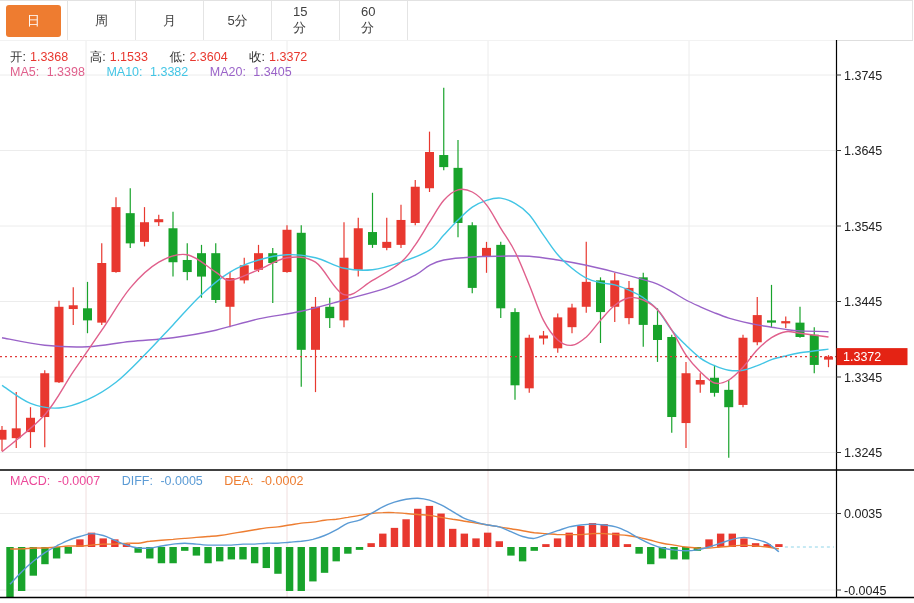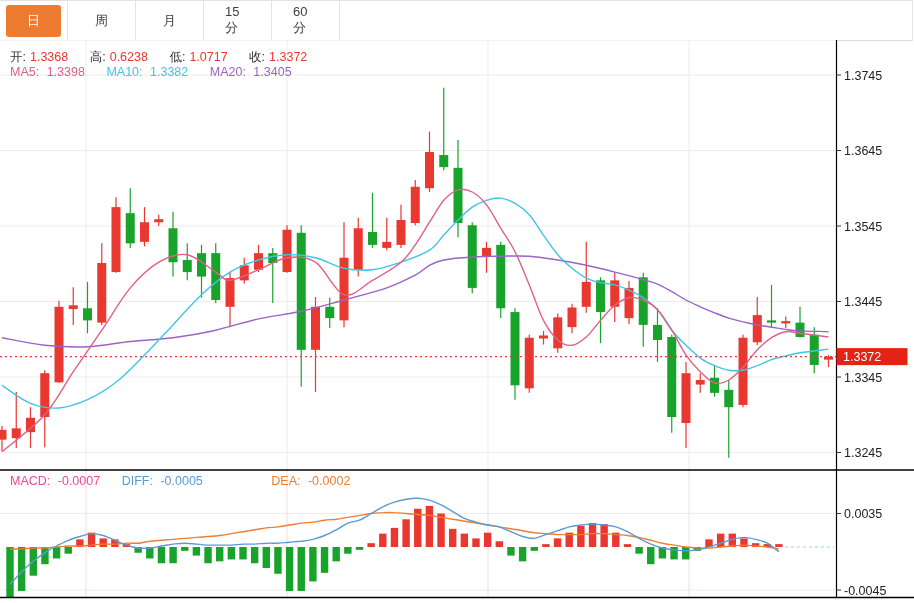--- a/index.html
+++ b/index.html
@@ -19,21 +19,21 @@
   .legend{position:absolute;left:10px;font-size:12.5px;white-space:nowrap;z-index:5;}
   .legend span{margin-right:4px;}
   .legend .grp{margin-right:14px;}
   .lg-label{color:#333;}
   .lg-red{color:#e8382f;}
   .lg-ma5{color:#e0608c;}
   .lg-ma10{color:#42c5e5;}
   .lg-ma20{color:#9a63c8;}
   .lg-macd{color:#ec4899;}
   .lg-diff{color:#5b9bd5;margin-top:20px;}
-  .lg-dea{color:#ed7d31;margin-left:47px;}
+  .lg-dea{color:#ed7d31;}
   #legend-ohlc{top:49px;}
   #legend-ma{top:65px;}
   #legend-macd{top:474px;}
 
   #chart{position:absolute;left:0;top:40px;}
 </style>
 </head>
 <body>
 
 <div id="app">
@@ -42,32 +42,35 @@
     <div class="tab active">
         <span class="pill">日</span>
       </div>
     <div class="tab">
         <span class="pill">周</span>
       </div>
     <div class="tab">
         <span class="pill">月</span>
       </div>
     <div class="tab">
+        <span class="pill">5分</span>
+      </div>
+    <div class="tab">
         <span class="pill">15分</span>
       </div>
     <div class="tab">
         <span class="pill">60分</span>
       </div>
     <div class="tab-filler"></div>
   </div>
 
   <div class="legend" id="legend-ohlc">
     <span class="grp"><span class="lg-label">开:</span><span class="lg-red">1.3368</span></span>
-    <span class="grp"><span class="lg-label">高:</span><span class="lg-red">0.6238</span></span>
-    <span class="grp"><span class="lg-label">低:</span><span class="lg-red">1.0717</span></span>
+    <span class="grp"><span class="lg-label">高:</span><span class="lg-red">1.1533</span></span>
+    <span class="grp"><span class="lg-label">低:</span><span class="lg-red">2.3604</span></span>
     <span class="grp"><span class="lg-label">收:</span><span class="lg-red">1.3372</span></span>
   </div>
 
   <div class="legend" id="legend-ma">
     <span class="grp lg-ma5"><span>MA5:</span> <span>1.3398</span></span>
     <span class="grp lg-ma10"><span>MA10:</span> <span>1.3382</span></span>
     <span class="grp lg-ma20"><span>MA20:</span> <span>1.3405</span></span>
   </div>
 
   <div class="legend" id="legend-macd">

